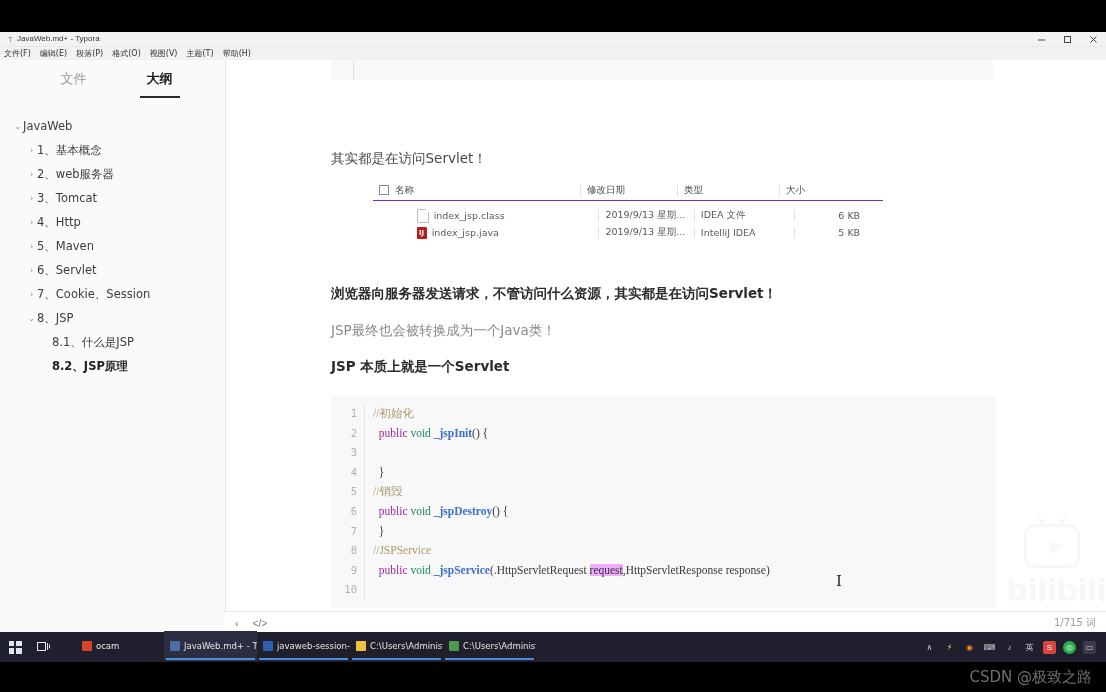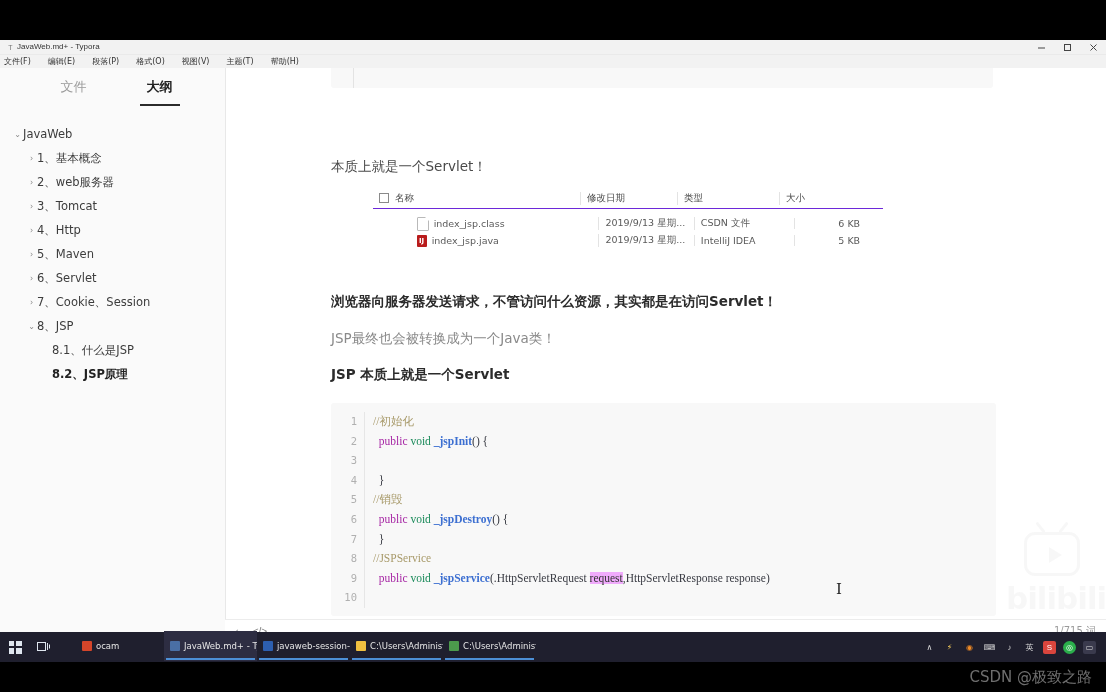--- a/index.html
+++ b/index.html
@@ -5,30 +5,30 @@
   html,body{margin:0;padding:0;}
   body{
     width:1106px;height:692px;overflow:hidden;
     background:#000;
     font-family:"Liberation Sans","DejaVu Sans",sans-serif;
     -webkit-font-smoothing:antialiased;
   }
   .screen{position:relative;width:1106px;height:692px;background:#000;}
 
   
-  .tp-window{position:absolute;left:0;top:40px;width:1106px;height:602px;background:#fff;}
+  .tp-window{position:absolute;left:0;top:32px;width:1106px;height:602px;background:#fff;}
 
   .titlebar{position:relative;height:14px;background:#f2f2f2;border-bottom:1px solid #eaeaea;display:flex;align-items:center;}
   .tb-icon{width:13px;height:11px;margin-left:4px;font-size:7px;color:#777;display:flex;align-items:center;justify-content:center;}
   .tb-title{font-size:8px;color:#333;line-height:14px;}
   .win-ctrls{position:absolute;right:0;top:0;height:14px;display:flex;}
   .wc{width:26px;height:14px;display:flex;align-items:center;justify-content:center;color:#555;font-size:9px;}
   .wc svg{display:block;}
 
-  .menubar{height:13px;background:#f2f2f2;display:flex;align-items:center;padding-left:4px;gap:17px;border-bottom:1px solid #e6e6e6;}
+  .menubar{height:13px;background:#f2f2f2;display:flex;align-items:center;padding-left:4px;gap:9px;border-bottom:1px solid #e6e6e6;}
   .menu-item{font-size:8px;color:#333;font-family:"DejaVu Sans",sans-serif;white-space:nowrap;}
 
   .tp-body{position:absolute;left:0;top:28px;right:0;bottom:0;display:flex;background:#fff;}
 
   
   .sidebar{width:225px;background:#fafafa;border-right:1px solid #e8e8e8;position:relative;}
   .side-tabs{display:flex;height:42px;align-items:center;justify-content:center;gap:60px;padding-left:8px;}
   .side-tab{font-size:13px;color:#9b9b9b;position:relative;padding-bottom:4px;font-family:"DejaVu Sans",sans-serif;}
   .side-tab.active{color:#222;font-weight:bold;}
   .side-tab.active::after{content:"";position:absolute;left:-7px;right:-7px;bottom:-6px;height:2px;background:#2b2b2b;}
@@ -218,41 +218,41 @@
       <div class="editor">
         <div class="page">
 
           <div class="cut-code">
             <div class="gutter"></div>
 
           </div>
 
           <div class="content">
 
-            <div class="para" style="margin-top:88px;">本质上就是一个Servlet！</div>
+            <div class="para" style="margin-top:88px;">其实都是在访问Servlet！</div>
 
             <div class="filelist" style="margin-top:12px;">
               <div class="fl-head">
                 <div class="fl-chk">
                     <span class="chkbox"></span>
                   </div>
                 <div class="fl-c1">名称</div>
                 <div class="fl-c2">修改日期</div>
                 <div class="fl-c3">类型</div>
                 <div class="fl-c4">大小</div>
                 <div class="fl-c5"></div>
               </div>
               <div class="fl-row" style="margin-top:6px;">
                 <div class="fl-chk"></div>
                 <div class="fl-c1">
                   <span class="fico doc"></span>
                   <span>index_jsp.class</span>
                 </div>
                 <div class="fl-c2">2019/9/13 星期...</div>
-                <div class="fl-c3">CSDN 文件</div>
+                <div class="fl-c3">IDEA 文件</div>
                 <div class="fl-c4">6 KB</div>
                 <div class="fl-c5"></div>
               </div>
               <div class="fl-row">
                 <div class="fl-chk"></div>
                 <div class="fl-c1">
                   <span class="fico idea">IJ</span>
                   <span>index_jsp.java</span>
                 </div>
                 <div class="fl-c2">2019/9/13 星期...</div>

